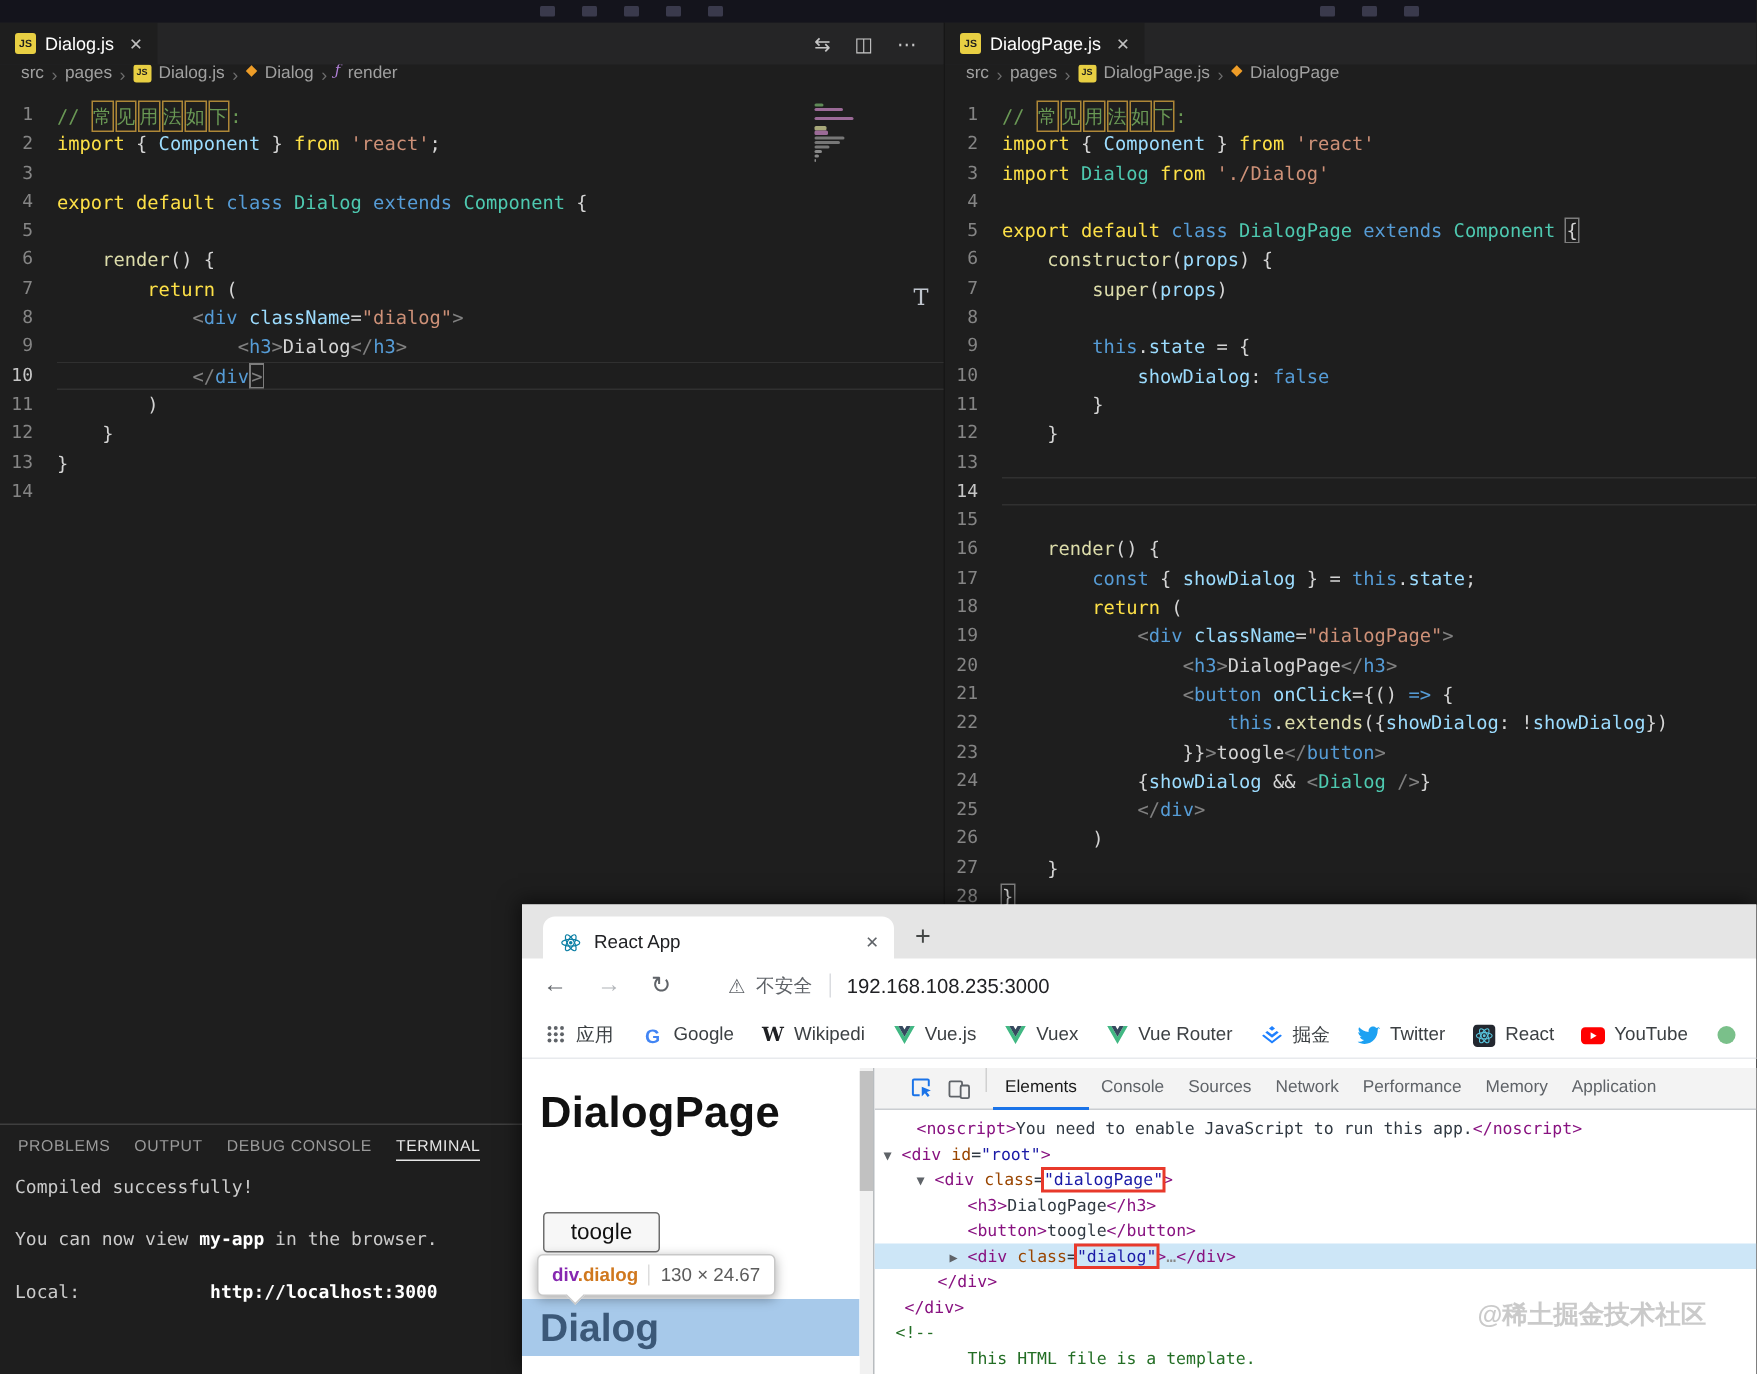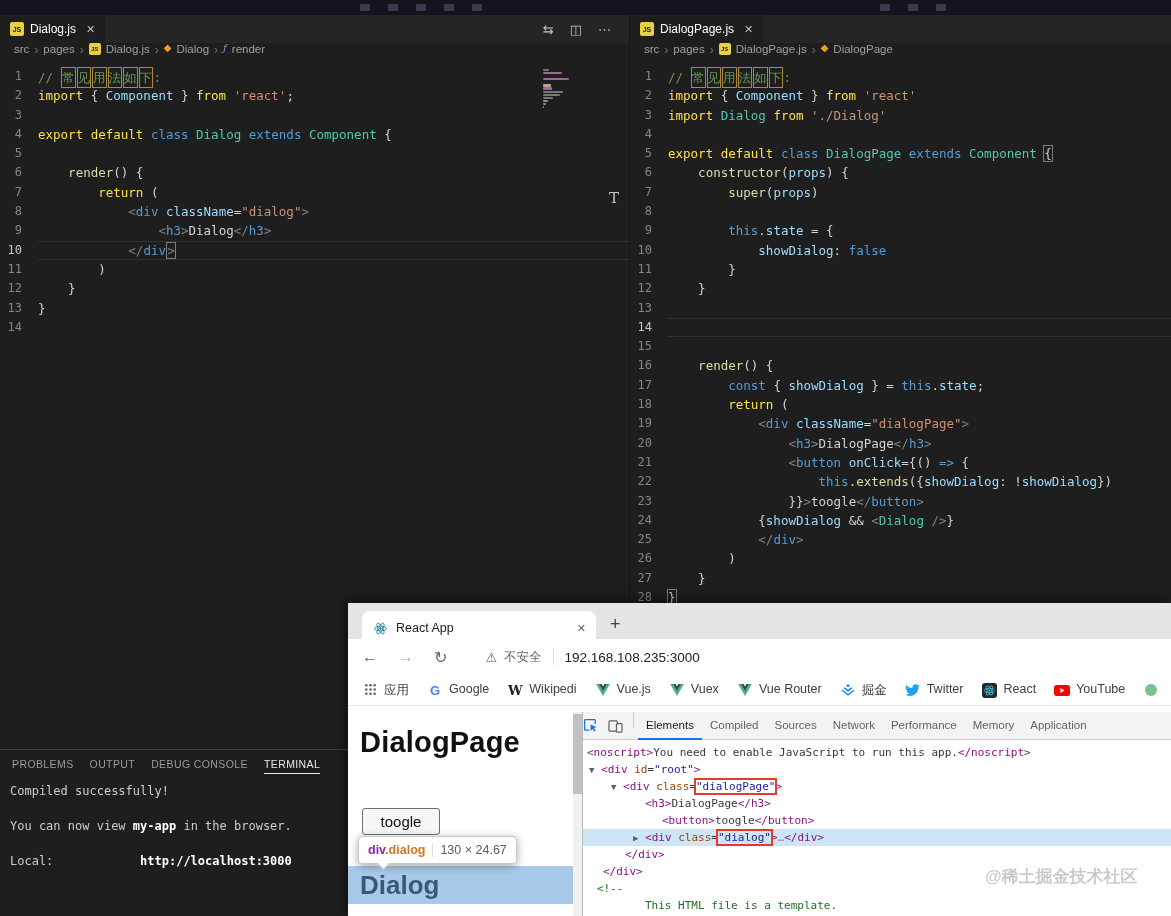--- a/index.html
+++ b/index.html
@@ -82,21 +82,21 @@
 .tip:after{content:"";position:absolute;left:20px;bottom:-5px;width:8px;height:8px;background:#fff;border-right:1px solid #c8c8c8;border-bottom:1px solid #c8c8c8;transform:rotate(45deg)}
 .tip-tag{color:#8628b0;font-weight:bold}
 .tip-cls{color:#d0781e;font-weight:bold}
 .tip-div{width:1px;height:14px;background:#dddddd}
 .tip-dims{color:#5c5c5c}
 .hl{position:absolute;left:0;top:154px;right:0;height:38px;background:#a7c9ea;display:flex;align-items:center}
 .hl span{margin-left:12px;font-size:26px;font-weight:bold;color:#3b5878}
 .pscroll{width:9px;background:#f1f1f1}
 .pthumb{background:#c1c1c1;height:80px;margin-top:2px}
 .devtools{flex:1;background:#ffffff;position:relative;border-left:1px solid #b8bcbf;overflow:hidden}
-.dt-toolbar{height:28px;background:#f3f3f3;border-bottom:1px solid #cacdd1;display:flex;font-size:11.5px;color:#5f6368;padding-left:0}
+.dt-toolbar{height:28px;background:#f3f3f3;border-bottom:1px solid #cacdd1;display:flex;font-size:11.5px;color:#5f6368;padding-left:24px}
 .dt-ic{margin-right:10px;display:flex;align-items:center;cursor:pointer}
 .dt-sep{width:1px;height:16px;background:#d0d0d0;margin-right:4px}
 .dt-tabs{display:flex;height:28px}
 .dt-tab{padding:0 8px;line-height:26px;cursor:pointer;white-space:nowrap}
 .dt-tab.active{color:#1a1a1a;box-shadow:inset 0 -2px 0 #1a73e8}
 .dt-tree{font-family:"DejaVu Sans Mono",monospace;font-size:11px;line-height:17px;padding-top:4px;color:#303942}
 .dt-line{height:17px;white-space:pre}
 .dt-line.sel{background:#cde6f7}
 .dar{color:#5f6368;font-size:9px}
 .dtg{color:#881280}.dat{color:#994500}.dav{color:#1a1aa6}.dtx{color:#303942}
@@ -414,34 +414,34 @@
         </span>
         <span class="dt-ic">
           <svg width="15" height="14" viewBox="0 0 16 15">
               <rect x="1" y="2" width="9" height="11" rx="1" fill="none" stroke="#5f6368" stroke-width="1.3"></rect>
               <rect x="9" y="5" width="6" height="9" rx="1" fill="#f3f3f3" stroke="#5f6368" stroke-width="1.3"></rect>
             </svg>
         </span>
         <span class="dt-sep"></span>
         <div class="dt-tabs" id="dt-tabs">
             <div class="dt-tab active">Elements</div>
-            <div class="dt-tab">Compiled</div>
+            <div class="dt-tab">Console</div>
             <div class="dt-tab">Sources</div>
             <div class="dt-tab">Network</div>
             <div class="dt-tab">Performance</div>
             <div class="dt-tab">Memory</div>
             <div class="dt-tab">Application</div>
           </div>
       </div>
       <div class="dt-tree" id="dt-tree">
-          <div class="dt-line" style="padding-left: 4px;"><span class="dtg">&lt;noscript&gt;</span><span class="dtx">You need to enable JavaScript to run this app.</span><span class="dtg">&lt;/noscript&gt;</span></div>
+          <div class="dt-line" style="padding-left: 28px;"><span class="dtg">&lt;noscript&gt;</span><span class="dtx">You need to enable JavaScript to run this app.</span><span class="dtg">&lt;/noscript&gt;</span></div>
           <div class="dt-line" style="padding-left: 6px;"><span class="dar">▼</span><span class="dtx"> </span><span class="dtg">&lt;div</span><span class="dtx"> </span><span class="dat">id</span><span class="dtx">=</span><span class="dav">"root"</span><span class="dtg">&gt;</span></div>
           <div class="dt-line" style="padding-left: 28px;"><span class="dar">▼</span><span class="dtx"> </span><span class="dtg">&lt;div</span><span class="dtx"> </span><span class="dat">class</span><span class="dtx">=</span><span class="dav rb">"dialogPage"</span><span class="dtg">&gt;</span></div>
           <div class="dt-line" style="padding-left: 62px;"><span class="dtg">&lt;h3&gt;</span><span class="dtx">DialogPage</span><span class="dtg">&lt;/h3&gt;</span></div>
-          <div class="dt-line" style="padding-left: 79px;"><span class="dtg">&lt;button&gt;</span><span class="dtx">toogle</span><span class="dtg">&lt;/button&gt;</span></div>
+          <div class="dt-line" style="padding-left: 62px;"><span class="dtg">&lt;button&gt;</span><span class="dtx">toogle</span><span class="dtg">&lt;/button&gt;</span></div>
           <div class="dt-line sel" style="padding-left: 50px;"><span class="dar">▶</span><span class="dtx"> </span><span class="dtg">&lt;div</span><span class="dtx"> </span><span class="dat">class</span><span class="dtx">=</span><span class="dav rb">"dialog"</span><span class="dtg">&gt;</span><span class="del">…</span><span class="dtg">&lt;/div&gt;</span></div>
           <div class="dt-line" style="padding-left: 42px;"><span class="dtg">&lt;/div&gt;</span></div>
           <div class="dt-line" style="padding-left: 20px;"><span class="dtg">&lt;/div&gt;</span></div>
           <div class="dt-line" style="padding-left: 14px;"><span class="dcm">&lt;!--</span></div>
           <div class="dt-line" style="padding-left: 62px;"><span class="dcm">This HTML file is a template.</span></div>
         </div>
     </div>
   </div>
   <div class="watermark">@稀土掘金技术社区</div>
 </div>

